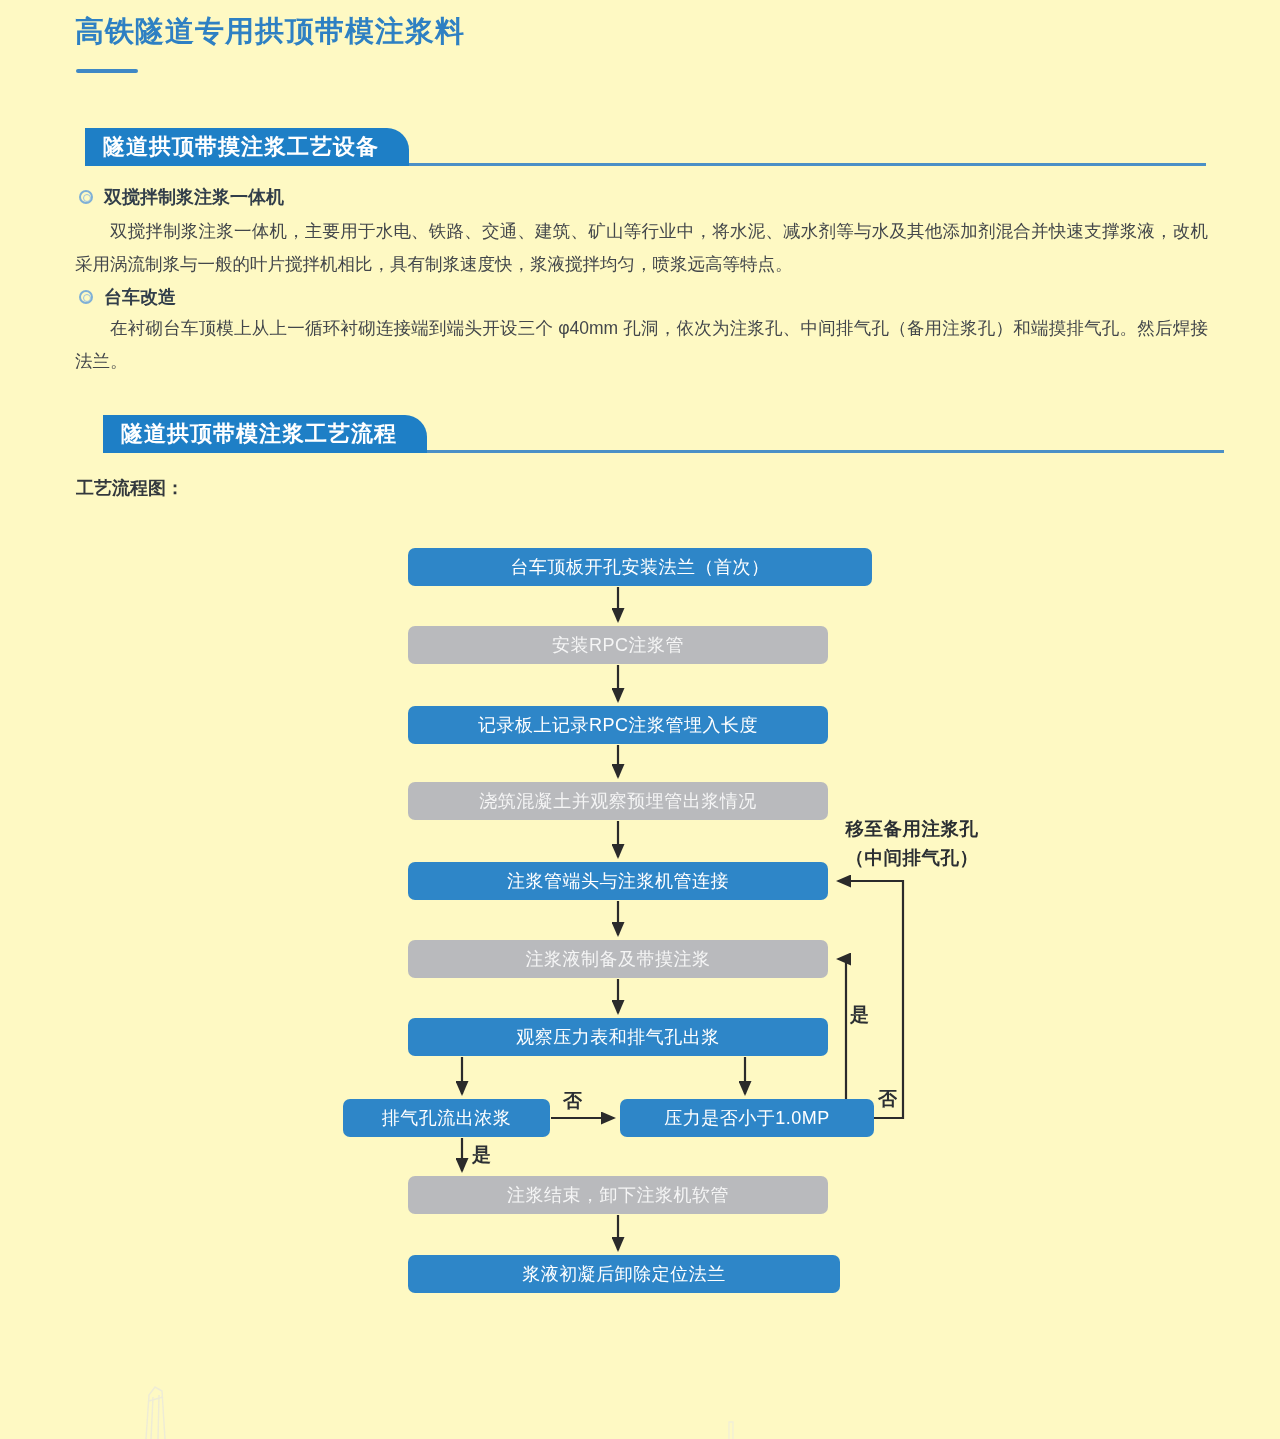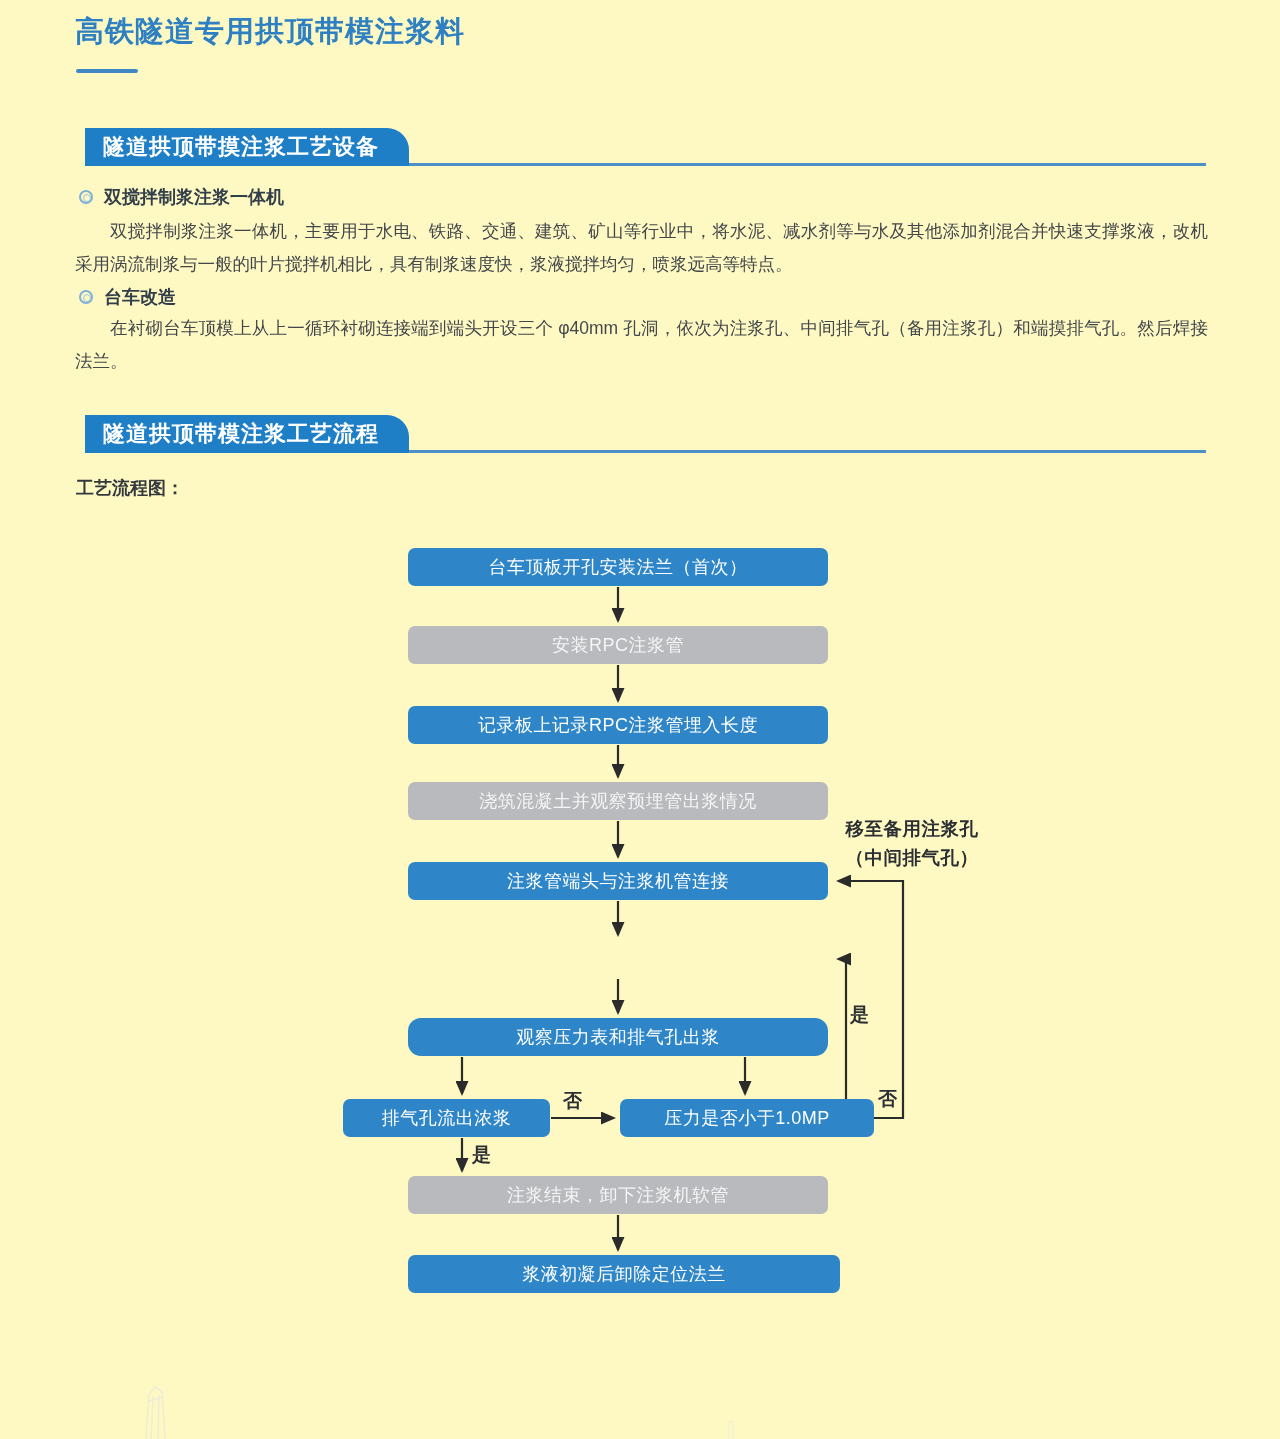--- a/index.html
+++ b/index.html
@@ -18,21 +18,21 @@
   .title-underline {
     position:absolute; left:76px; top:69px; width:62px; height:4px;
     background:#3f88c5; border-radius:2px;
   }
   
   .sec-rule {
     position:absolute; left:85px; width:1121px; height:38px;
     border-bottom:3px solid #4b90c6;
   }
   .sec-rule.first  { top:128px; }
-  .sec-rule.second { top:415px; }
+  .sec-rule.second { top:415px;margin-left:18px; }
   .sec-badge {
     position:absolute; left:0; top:0; height:38px;
     background:#1e7fc6; color:#ffffff;
     font-size:22px; font-weight:bold; letter-spacing:1px;
     line-height:38px; padding:0 30px 0 18px;
     border-radius:0 22px 0 0;
   }
   
   .bullet-row { position:absolute; left:79px; display:flex; align-items:center; }
   .bullet-row.b1 { top:185px; }
@@ -58,27 +58,27 @@
     font-size:18px; font-weight:bold; color:#33383d;
   }
   
   .node {
     position:absolute; height:38px; border-radius:7px;
     display:flex; align-items:center; justify-content:center;
     font-size:18px; letter-spacing:0.5px;
   }
   .node.blue { background:#2e86c8; color:#ffffff; }
   .node.gray { background:#b9babd; color:rgba(255,255,255,0.85); }
-  .n0 { left:408px; top:548px;  width:420px; }
+  .n0 { left:408px; top:548px;  width:464px; }
   .n1 { left:408px; top:626px;  width:420px; }
   .n2 { left:408px; top:706px;  width:420px; }
   .n3 { left:408px; top:782px;  width:420px; }
   .n4 { left:408px; top:862px;  width:420px; }
   .n5 { left:408px; top:940px;  width:420px; }
-  .n6 { left:408px; top:1018px; width:420px;border-radius:13px; }
+  .n6 { left:408px; top:1018px; width:420px; }
   .n7 { left:343px; top:1099px; width:207px; }
   .n8 { left:620px; top:1099px; width:254px; }
   .n9 { left:408px; top:1176px; width:420px; }
   .n10{ left:408px; top:1255px; width:432px; }
   .arrows { position:absolute; left:0; top:0; pointer-events:none; }
   .edge-label {
     position:absolute; font-size:19px; color:#2b2f33; font-weight:600;
   }
   .el-no-mid  { left:563px; top:1088px; }
   .el-yes-dn  { left:472px; top:1142px; }
@@ -143,20 +143,21 @@
       <path d="M846,1099 L846,959 L838,959" marker-end="url(#ah)"></path>
       <path d="M874,1118 L903,1118 L903,881 L838,881" marker-end="url(#ah)"></path>
     </g>
   </svg>
 
   <div class="node blue n0">台车顶板开孔安装法兰（首次）</div>
   <div class="node gray n1">安装RPC注浆管</div>
   <div class="node blue n2">记录板上记录RPC注浆管埋入长度</div>
   <div class="node gray n3">浇筑混凝土并观察预埋管出浆情况</div>
   <div class="node blue n4">注浆管端头与注浆机管连接</div>
+  <div class="node gray n5">注浆液制备及带摸注浆</div>
   <div class="node blue n6">观察压力表和排气孔出浆</div>
   <div class="node blue n7">排气孔流出浓浆</div>
   <div class="node blue n8">压力是否小于1.0MP</div>
   <div class="node gray n9">注浆结束，卸下注浆机软管</div>
   <div class="node blue n10">浆液初凝后卸除定位法兰</div>
 
   <div class="edge-label el-no-mid">否</div>
   <div class="edge-label el-yes-dn">是</div>
   <div class="edge-label el-yes-lp">是</div>
   <div class="edge-label el-no-lp">否</div>

